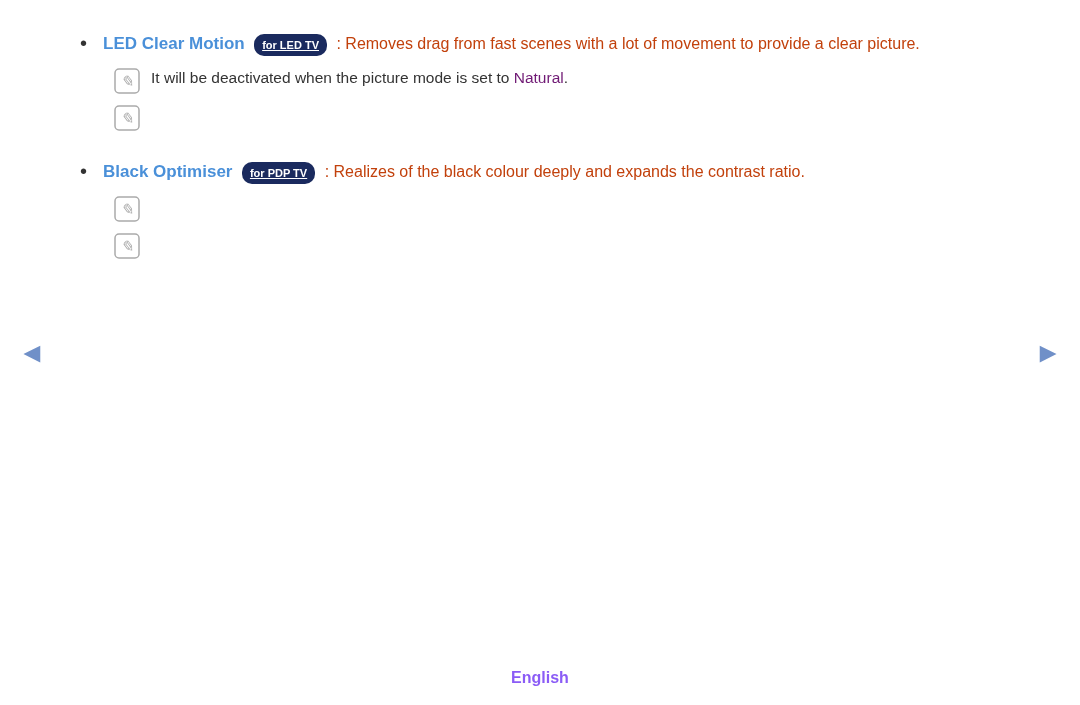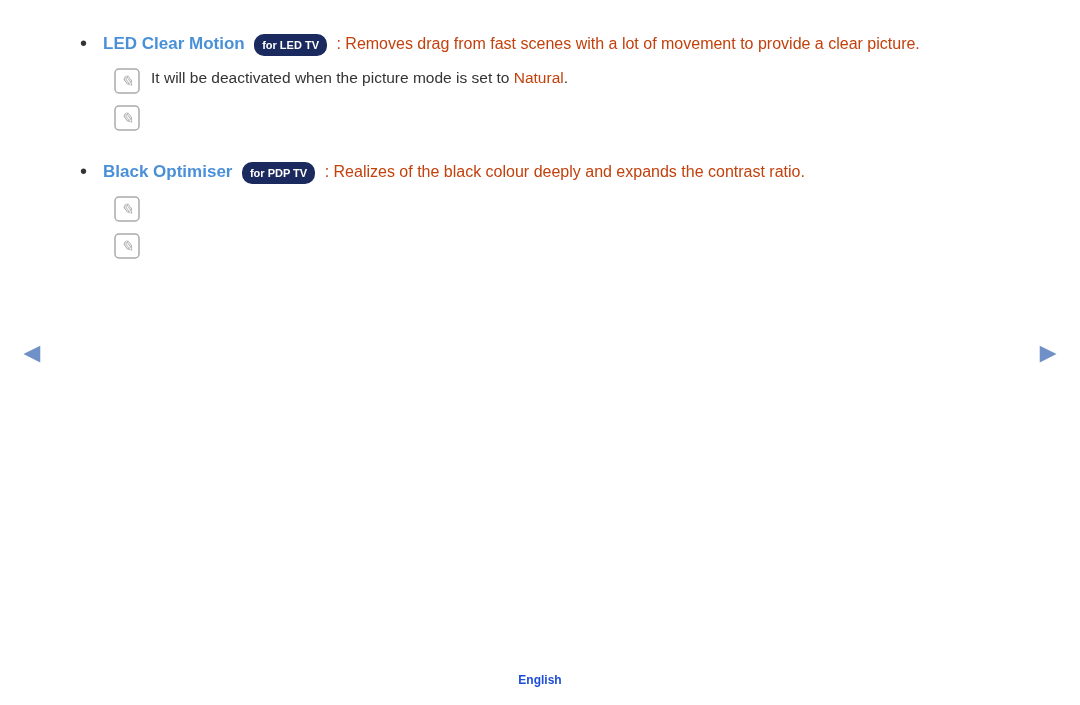--- a/index.html
+++ b/index.html
@@ -65,20 +65,21 @@
     .badge {
       display: inline-block;
       background: #1a2a5e;
       color: #ffffff;
       font-size: 11px;
       font-weight: bold;
       padding: 2px 8px;
       border-radius: 10px;
       margin: 0 5px;
       vertical-align: middle;
+      text-decoration: underline;
     }
 
     .item-description {
       display: inline;
       font-size: 16px;
       color: #c2410c;
       line-height: 1.6;
     }
 
     .note-list {
@@ -106,21 +107,21 @@
       height: 28px;
     }
 
     .note-text {
       font-size: 15.5px;
       color: #333333;
       line-height: 1.6;
     }
 
     .highlight-link {
-      color: #c2410c;
+      color: #701a75;
     }
 
     .second-bullet {
       margin-top: 18px;
     }
 
     .nav-arrow-left {
       position: absolute;
       left: 18px;
       top: 50%;
@@ -136,23 +137,23 @@
       top: 50%;
       transform: translateY(-50%);
       color: #7090c8;
       font-size: 28px;
       cursor: pointer;
     }
 
     .footer {
       text-align: center;
       padding: 10px 0 18px 0;
-      font-size: 12px;
+      font-size: 16px;
       font-weight: bold;
-      color: #1d4ed8;
+      color: #8b5cf6;
     }
 
     .item-line {
       line-height: 1.65;
     }
   </style>
 </head>
 <body>
 
 <div class="page-container">

